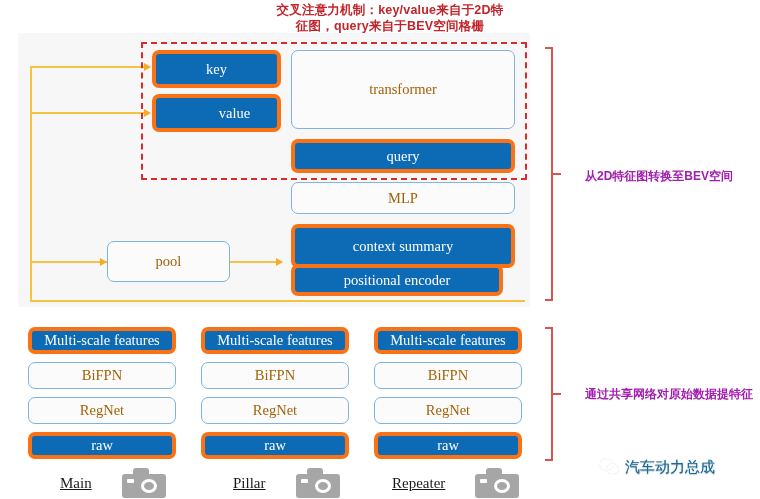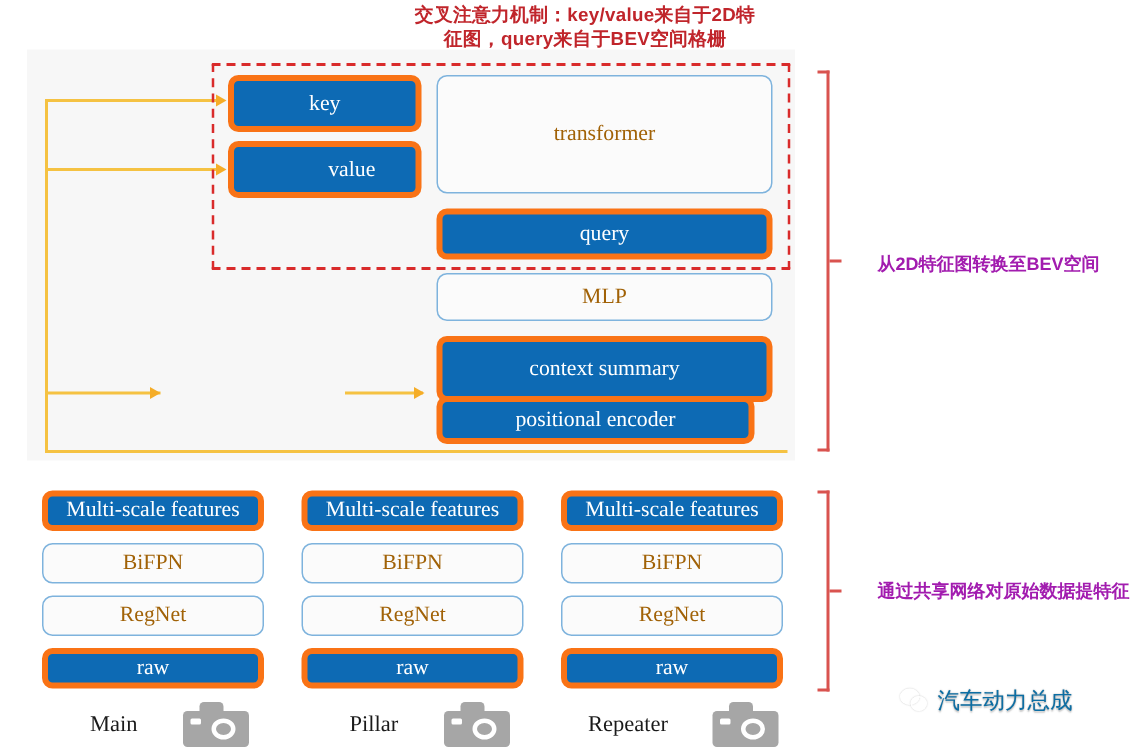--- a/index.html
+++ b/index.html
@@ -125,20 +125,21 @@
   
   .col { position: absolute; width: 148px; }
   .col .node { left: 0; width: 148px; height: 27px; }
   .col-caption {
     position: absolute;
     display: flex;
     align-items: center;
     gap: 30px;
     font-size: 15px;
     color: #1a1a1a;
+    text-decoration: underline;
   }
   .cam {
     position: relative;
     width: 44px; height: 30px;
     flex: 0 0 auto;
   }
   .cam .body {
     position: absolute; left: 0; top: 6px;
     width: 44px; height: 24px;
     background: #a6a6a6;
@@ -237,20 +238,23 @@
   </div>
 
   <div class="node filled" style="left:291px; top:224px; width:224px; height:44px;">
     <span>context  summary</span>
   </div>
 
   <div class="node filled" style="left:291px; top:264px; width:212px; height:32px;">
     <span>positional  encoder</span>
   </div>
 
+  <div class="node outline" style="left:107px; top:241px; width:123px; height:41px;">
+    <span>pool</span>
+  </div>
 
   <div class="brace" style="left:545px; top:47px; width:16px; height:254px;">
     <div class="bt"></div>
     <div class="bv"></div>
     <div class="bb"></div>
     <div class="bm"></div>
   </div>
   <div class="annot" style="left:585px; top:168px;">从2D特征图转换至BEV空间</div>
 
   <div class="brace" style="left:545px; top:327px; width:16px; height:134px;">

